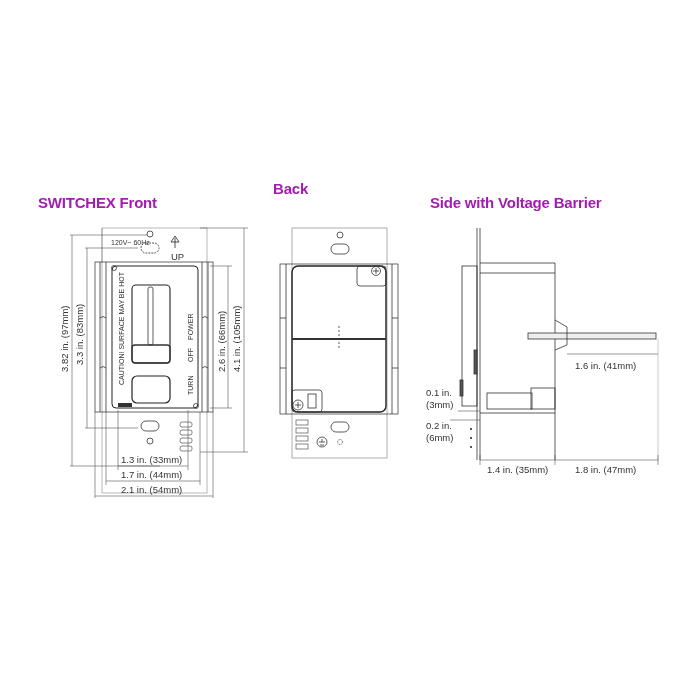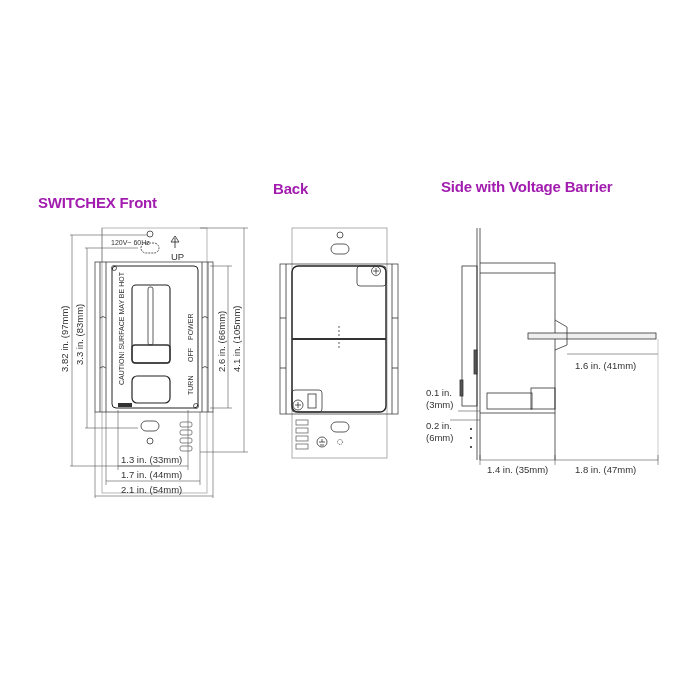--- a/index.html
+++ b/index.html
@@ -7,21 +7,21 @@
     .title { position:absolute; font-weight:bold; font-size:15px; color:#a21caf; font-family:Liberation Sans, sans-serif; letter-spacing:-0.2px; }
     svg { position:absolute; left:0; top:0; }
     .dim { font-family:"Liberation Sans", sans-serif; font-size:9.5px; fill:#333; }
     .lbl { font-family:"Liberation Sans", sans-serif; font-size:7px; fill:#333; }
   </style>
 </head>
 <body>
 
 <div class="title" style="left:38px;top:194px;">SWITCHEX Front</div>
 <div class="title" style="left:273px;top:180px;">Back</div>
-<div class="title" style="left:430px;top:178px;margin-left:11px;">Side with Voltage Barrier</div>
+<div class="title" style="left:430px;top:194px;">Side with Voltage Barrier</div>
 
 <svg width="700" height="700" viewBox="0 0 700 700">
 
   <g stroke="#333" fill="none" stroke-width="0.8">
 
     <rect x="102" y="228" width="105" height="265" stroke="#999" stroke-width="0.7"></rect>
 
     <path d="M102 228 L102 262" stroke="#999"></path>
 
     <rect x="95" y="262" width="118" height="150" stroke="#444"></rect>

